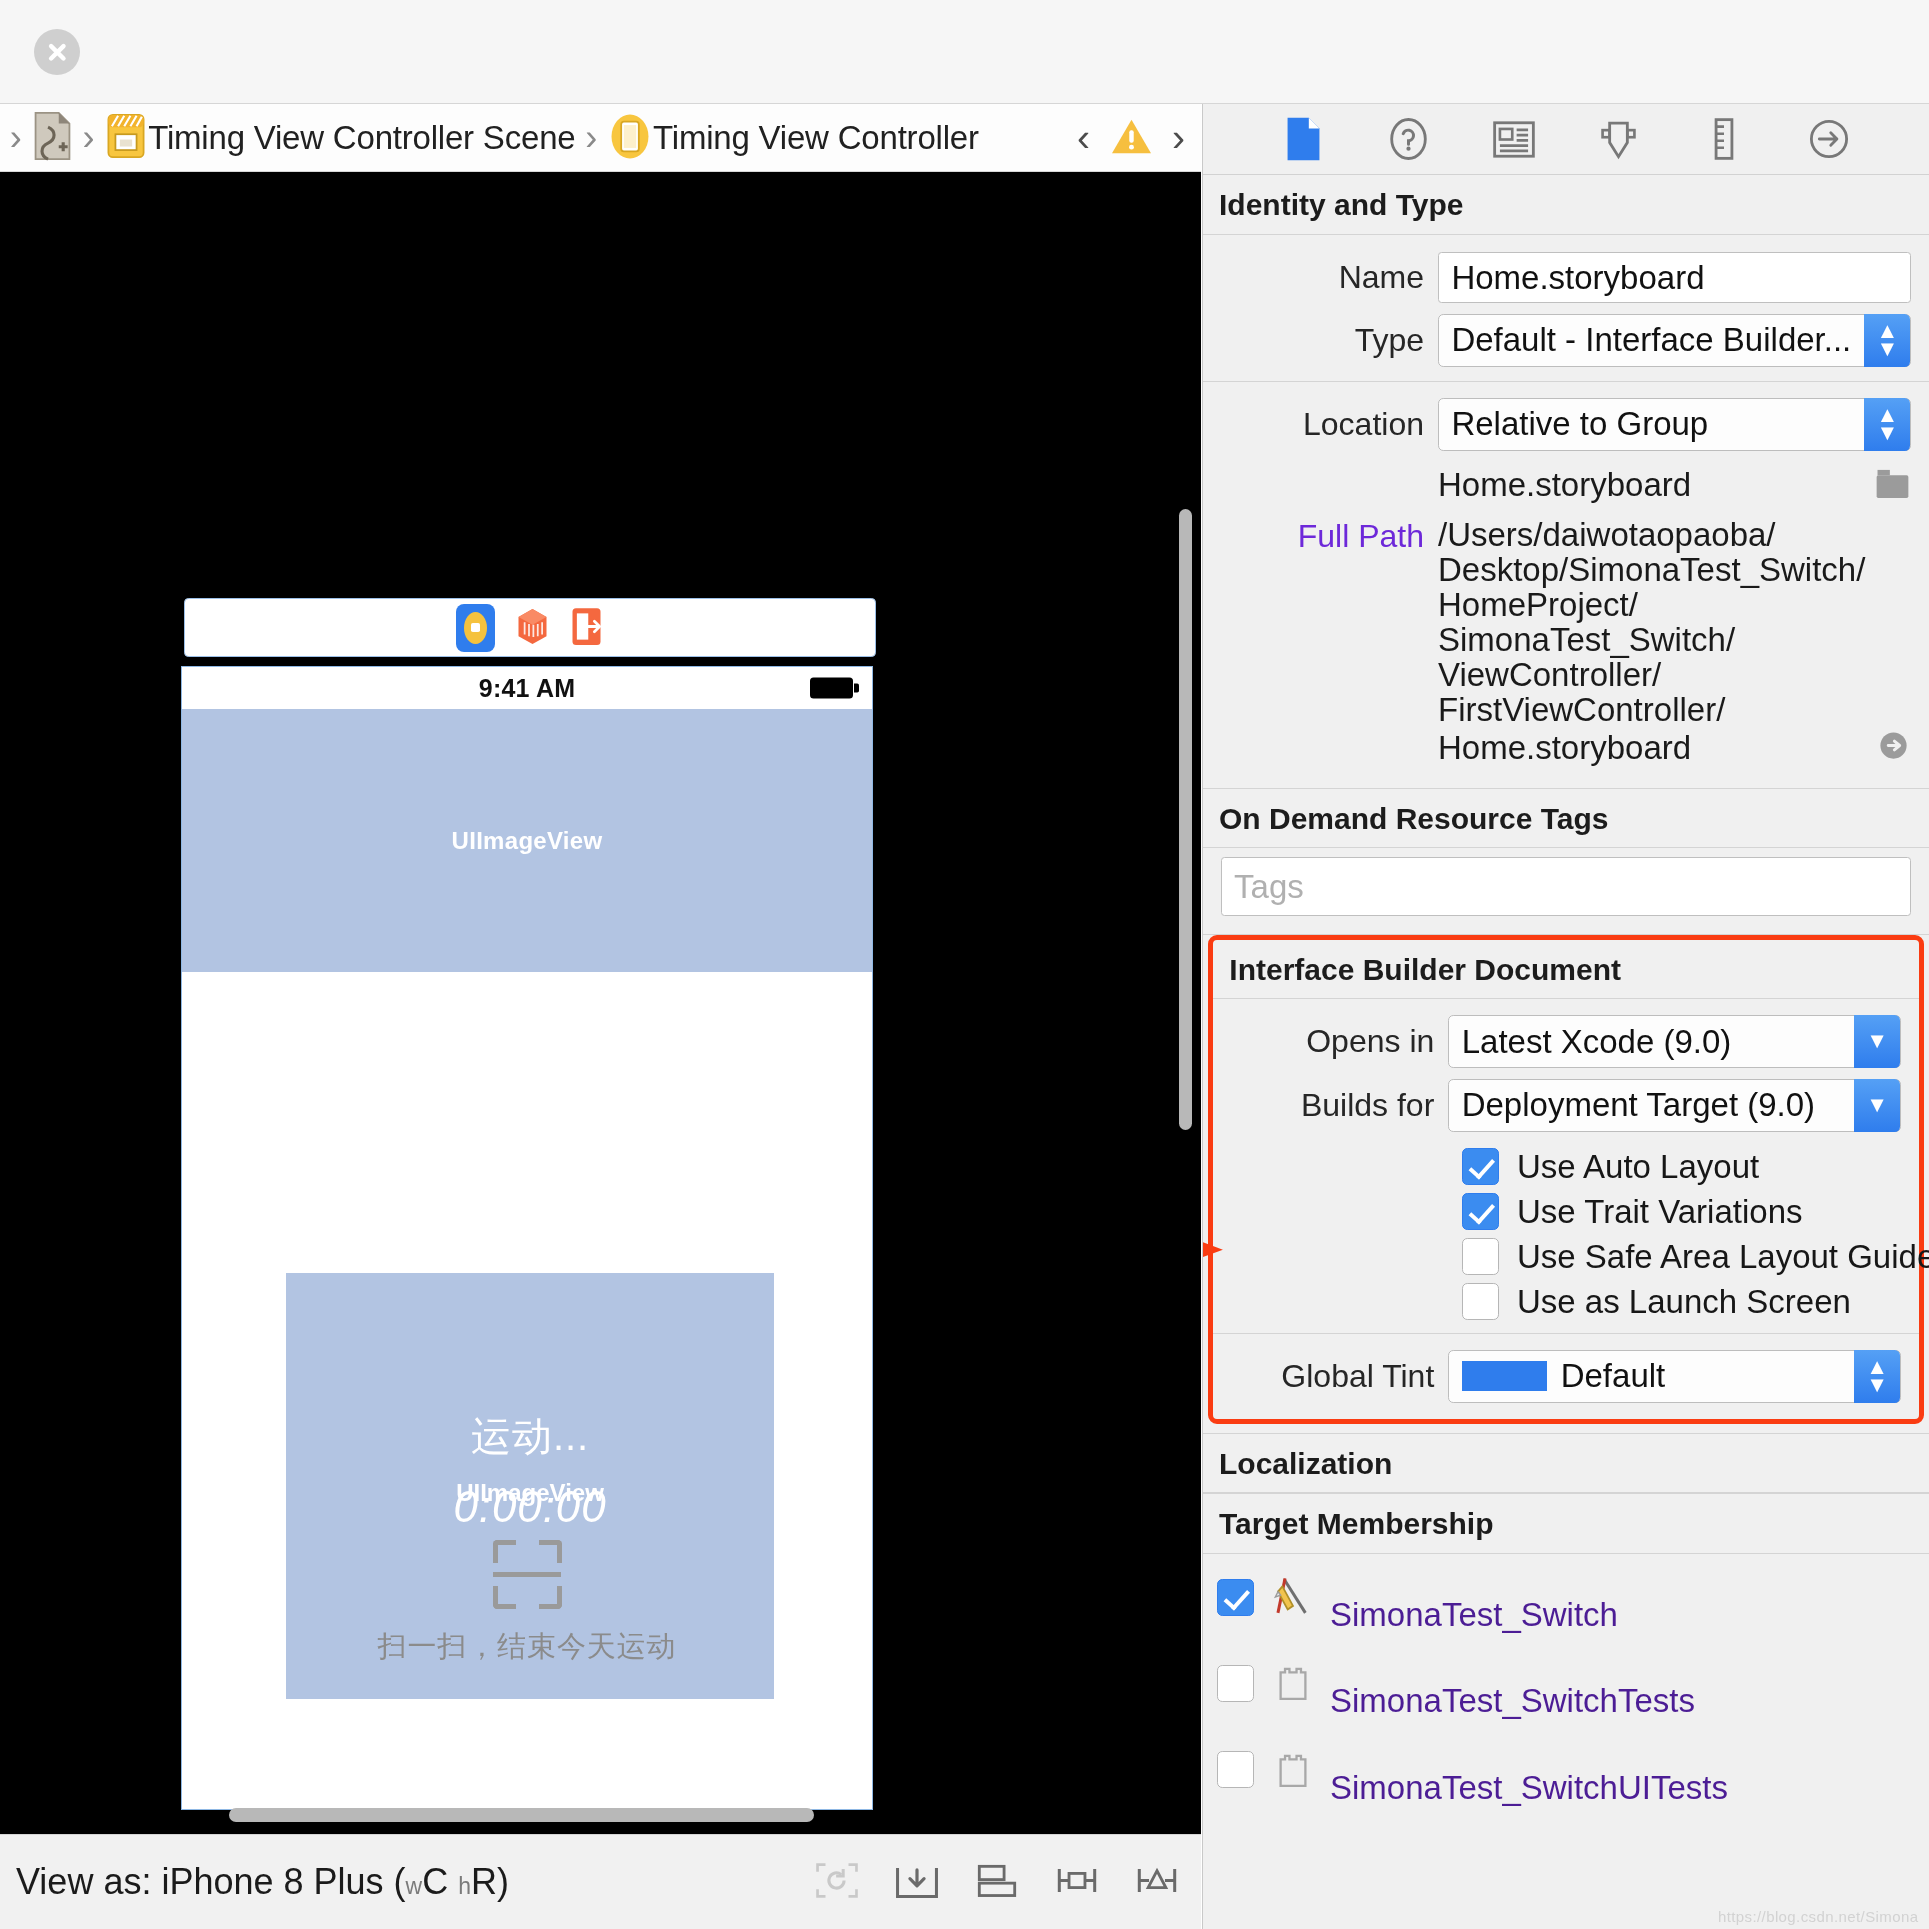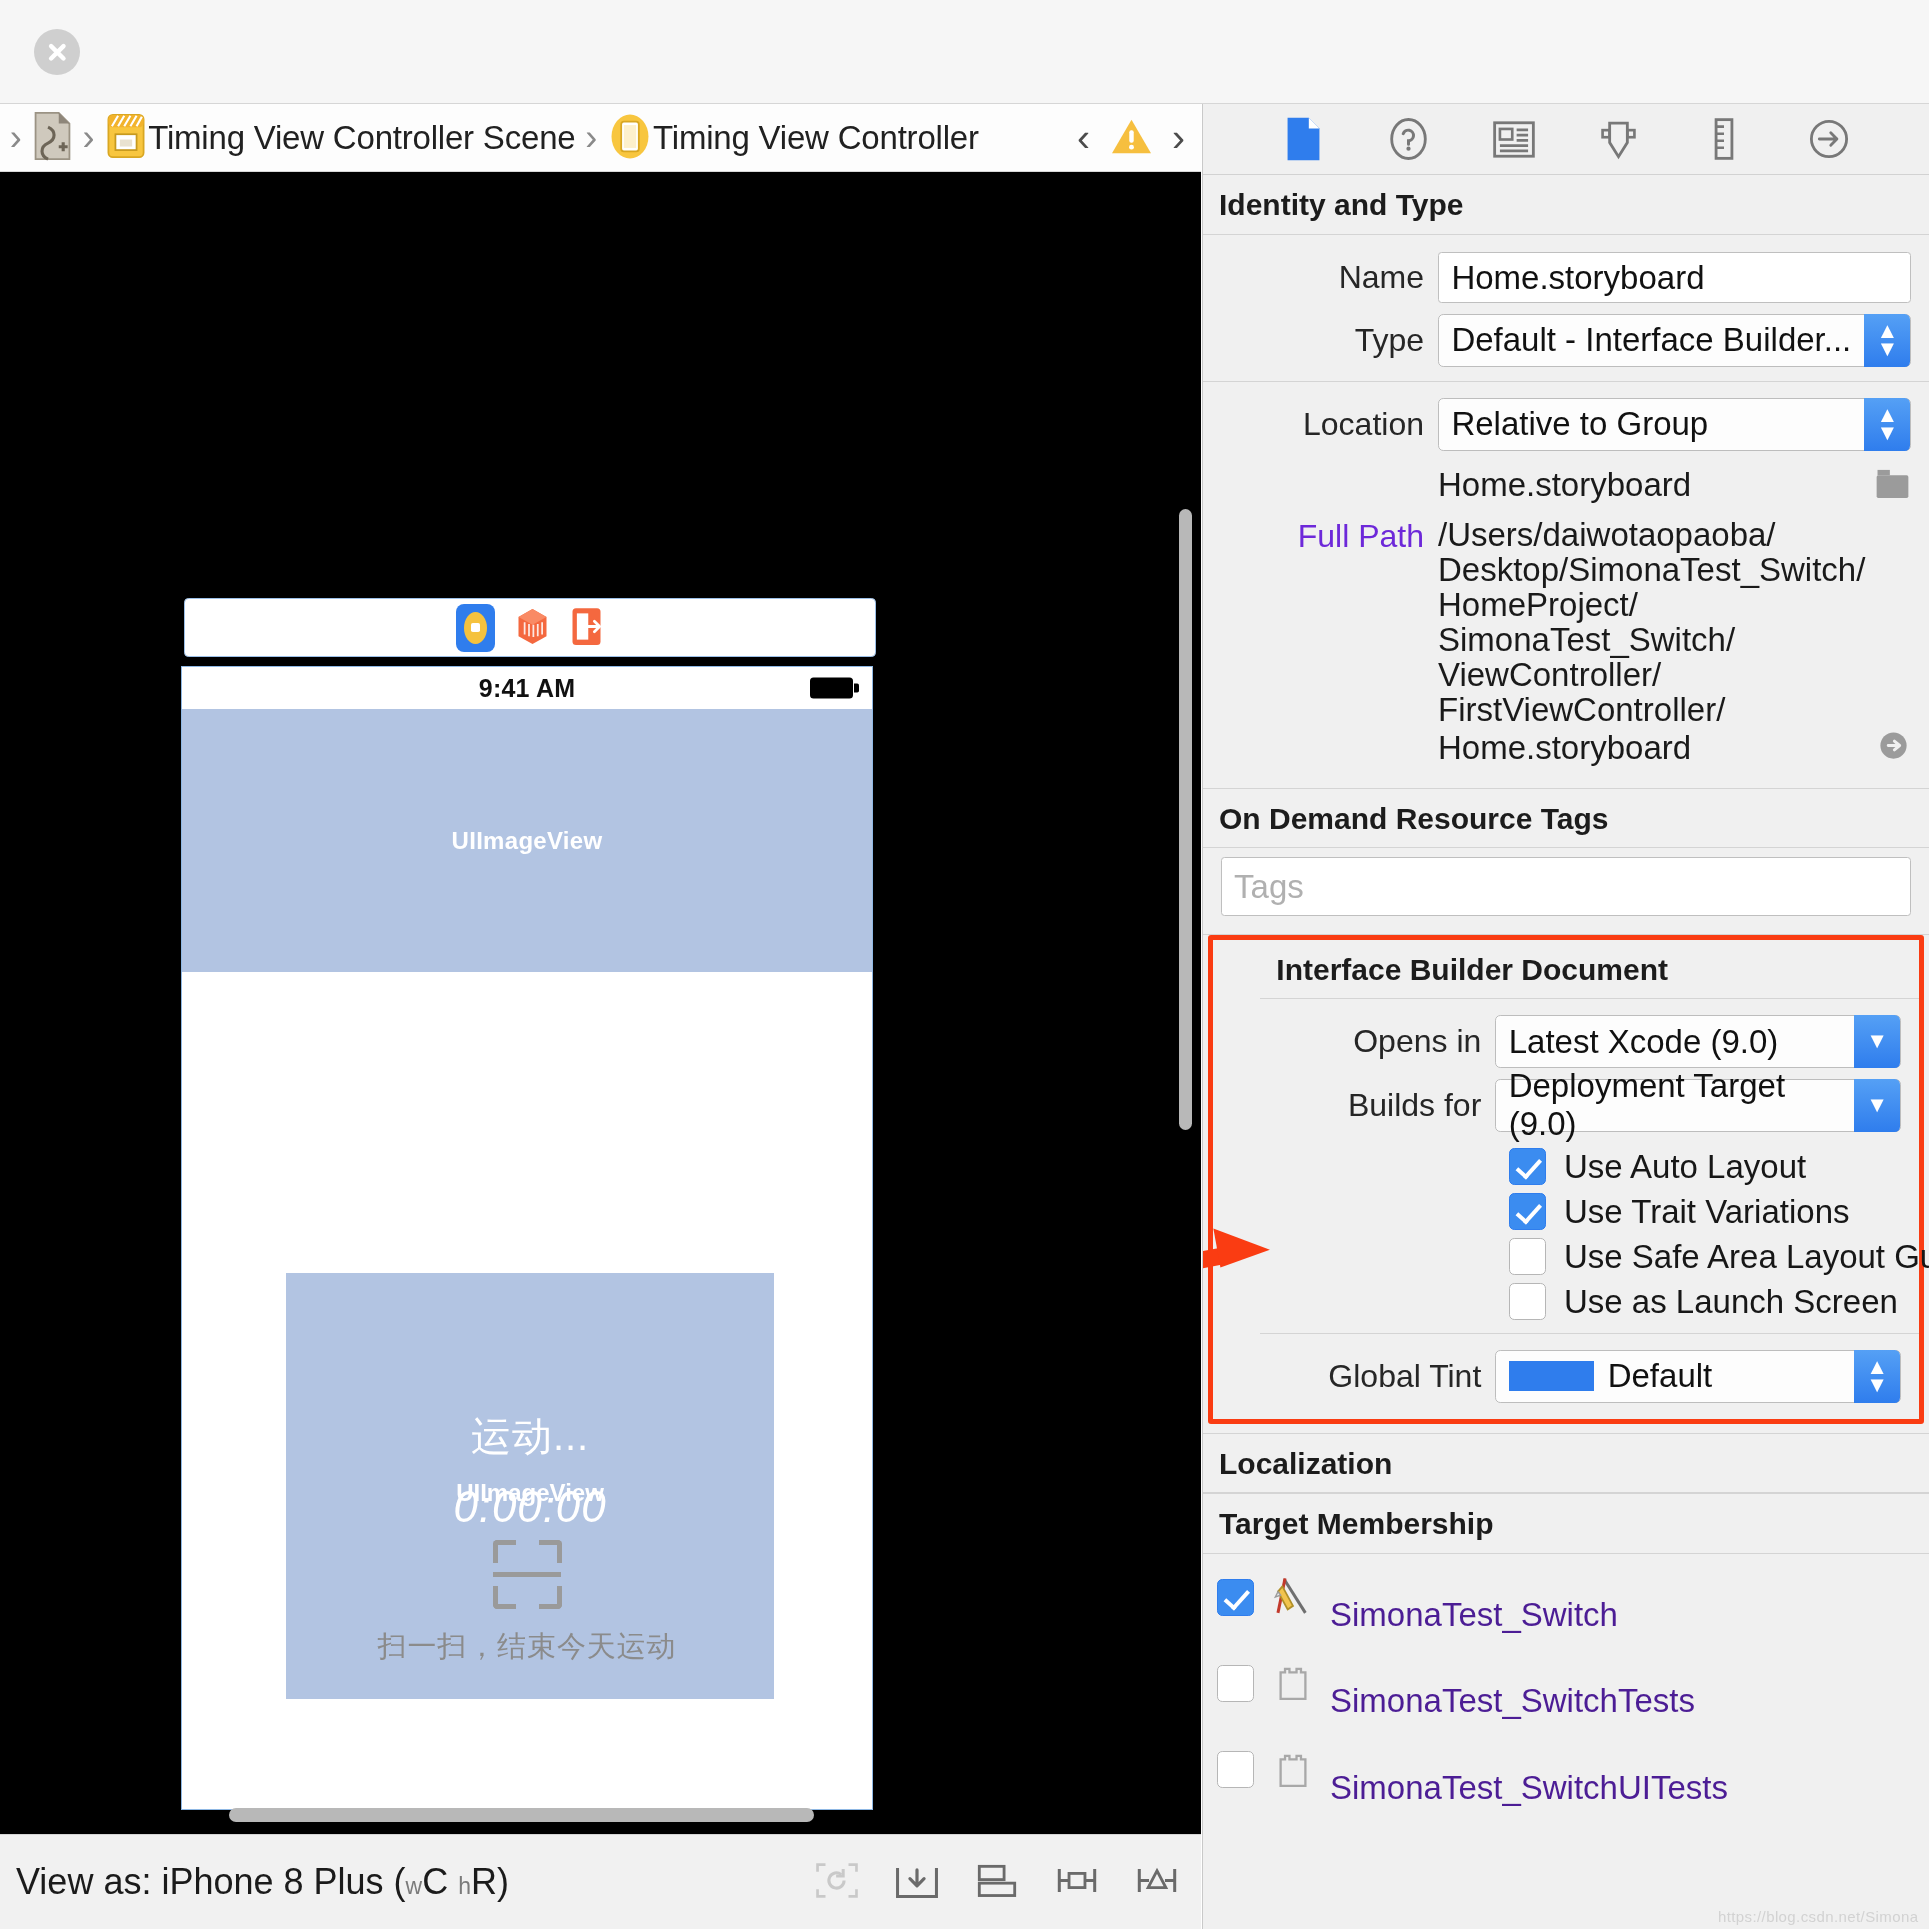--- a/index.html
+++ b/index.html
@@ -180,21 +180,21 @@
   .plain-row{ display:flex; align-items:flex-start; padding:1.8px 17.7px 1.8px 0; }
   .plain-row .lab{
     width:235px; text-align:right; padding-right:14px;
     font-size:32px; color:#6d28d9; white-space:nowrap;
   }
   .plain-row .val{ flex:1; font-size:33px; color:#1a1a1a; line-height:1.06;}
 
   .tags-wrap{ padding:8.9px 17.7px 17.7px 17.7px; }
 
   .ibdoc{
-    position:relative; margin:0 5.3px; border:5.3px solid #fa3c12; border-radius:3px;padding-left:47px;
+    position:relative; margin:0 5.3px; border:5.3px solid #fa3c12; border-radius:9px;
   }
   .cbrow{ display:flex; align-items:center; padding:3.5px 0 3.5px 249px; }
   .cbox{
     width:37px;height:37px;border-radius:5.3px;border:0.9px solid #b6b6b6;background:#fff;
     flex:0 0 auto; margin-right:17.7px; position:relative;
   }
   .cbox.on{ background:#3b8cf0; border-color:#2f7ded; }
   .cbox.on:after{
     content:""; position:absolute; left:11.5px; top:5.3px; width:9.8px;height:19.5px;
     border:solid #fff; border-width:0 4.4px 4.4px 0; transform:rotate(42deg);

